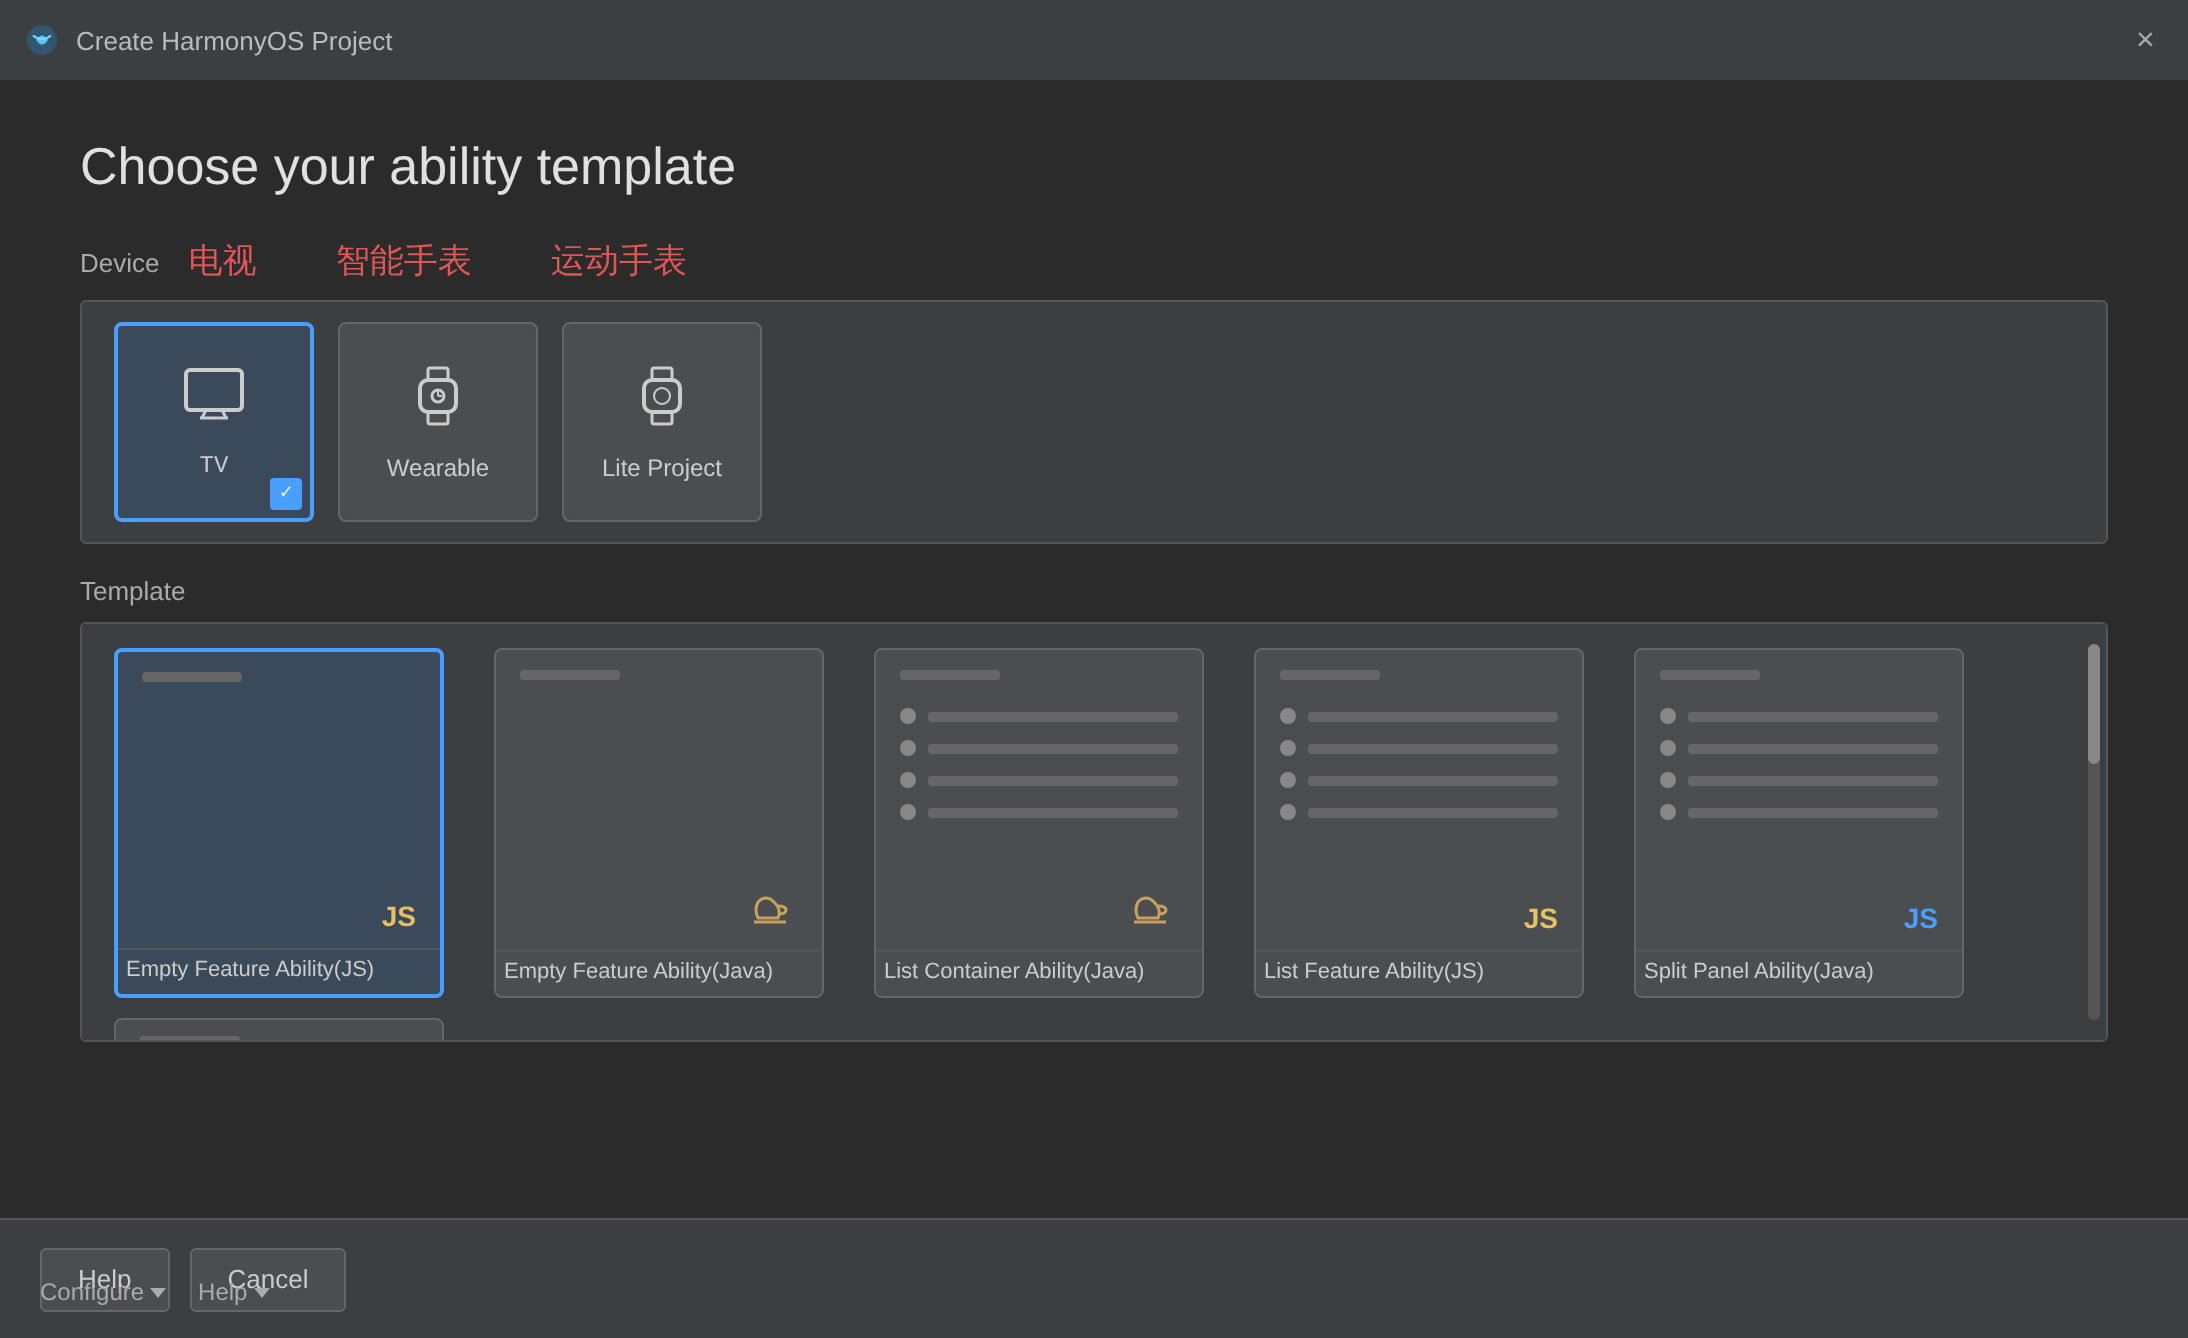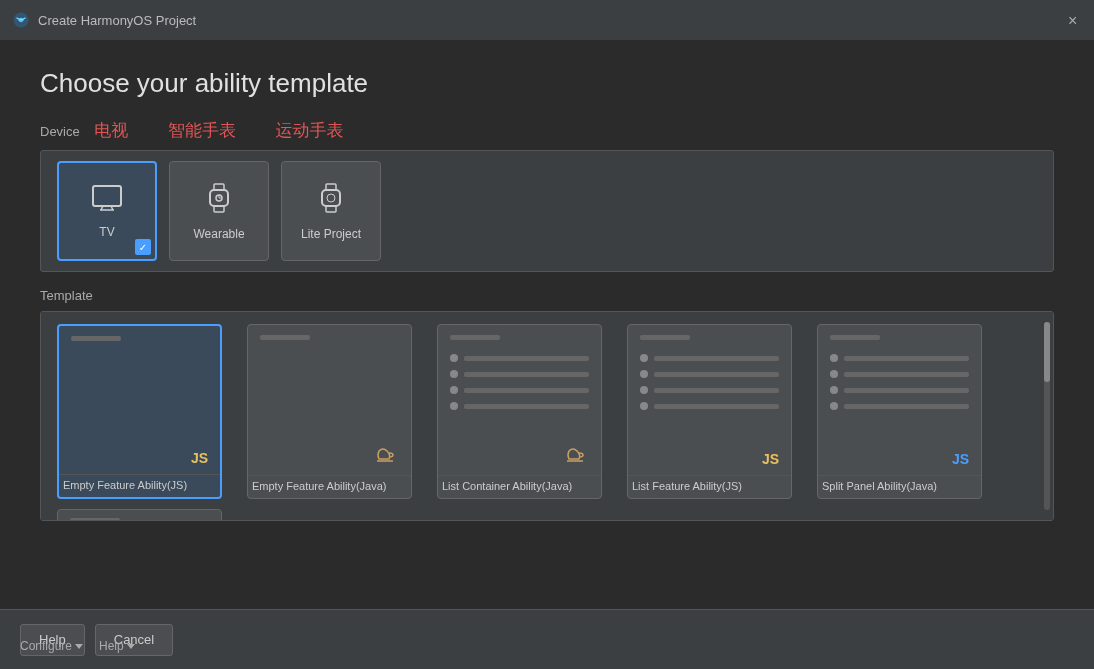--- a/index.html
+++ b/index.html
@@ -93,20 +93,21 @@
       flex-direction: column;
       align-items: center;
       justify-content: center;
       cursor: pointer;
       position: relative;
       gap: 6px;
     }
     .device-card.selected {
       border: 2px solid #4a9eff;
       background: #3a4a5a;
+      font-family: Liberation Mono, monospace;
     }
     .device-card-icon {
       font-size: 28px;
       color: #ccc;
     }
     .device-card-label {
       font-size: 12px;
       color: #ccc;
     }
     .device-card-checkmark {

